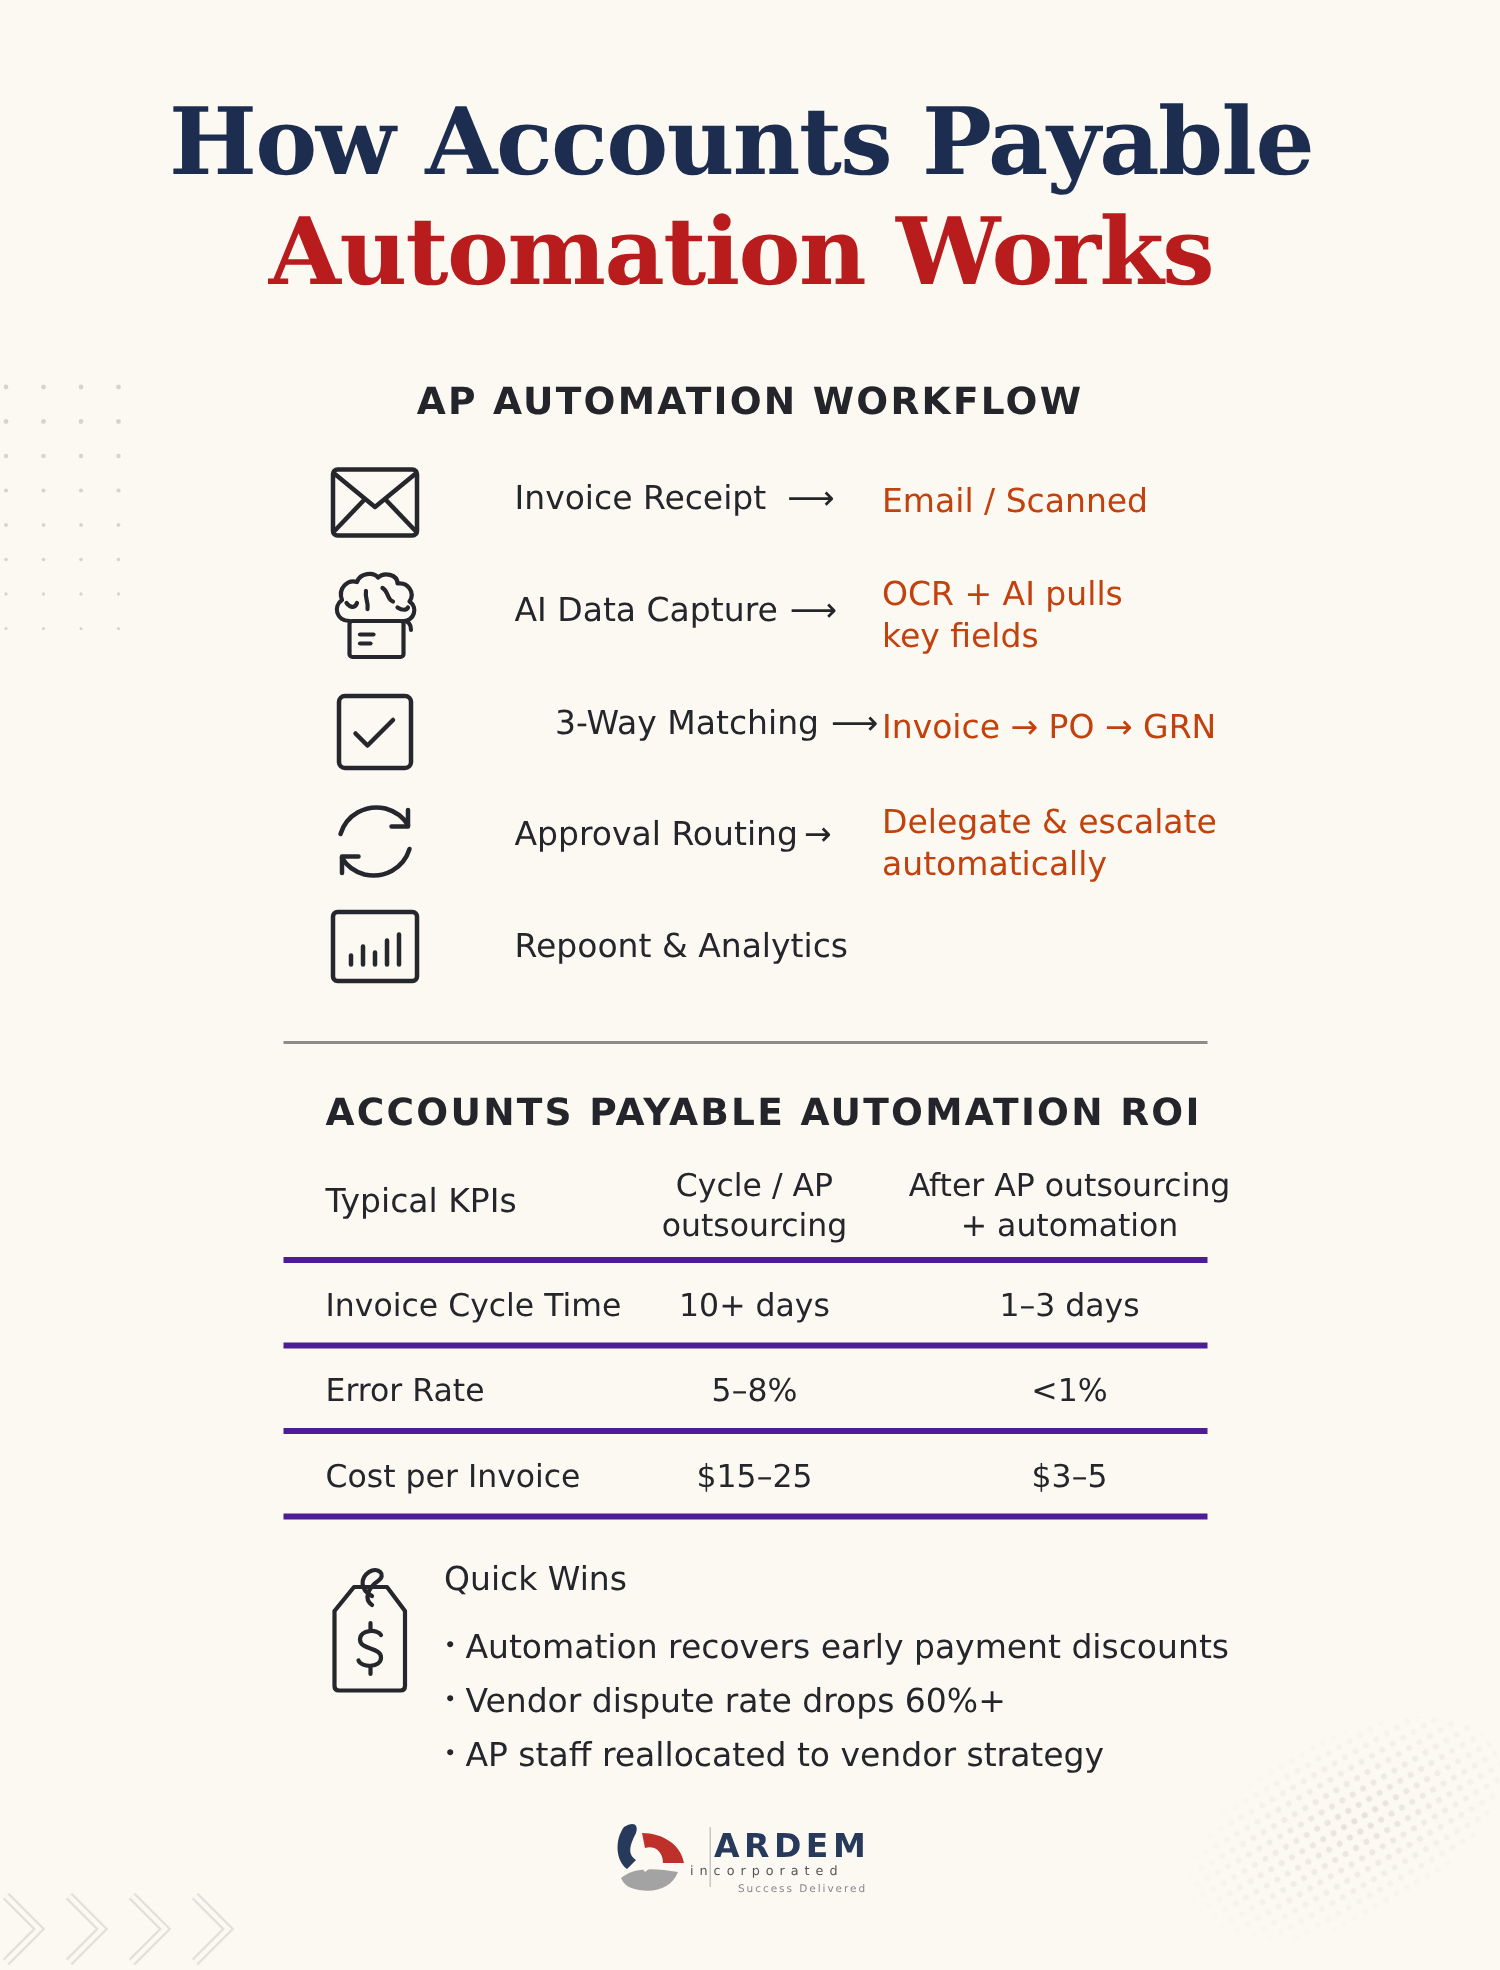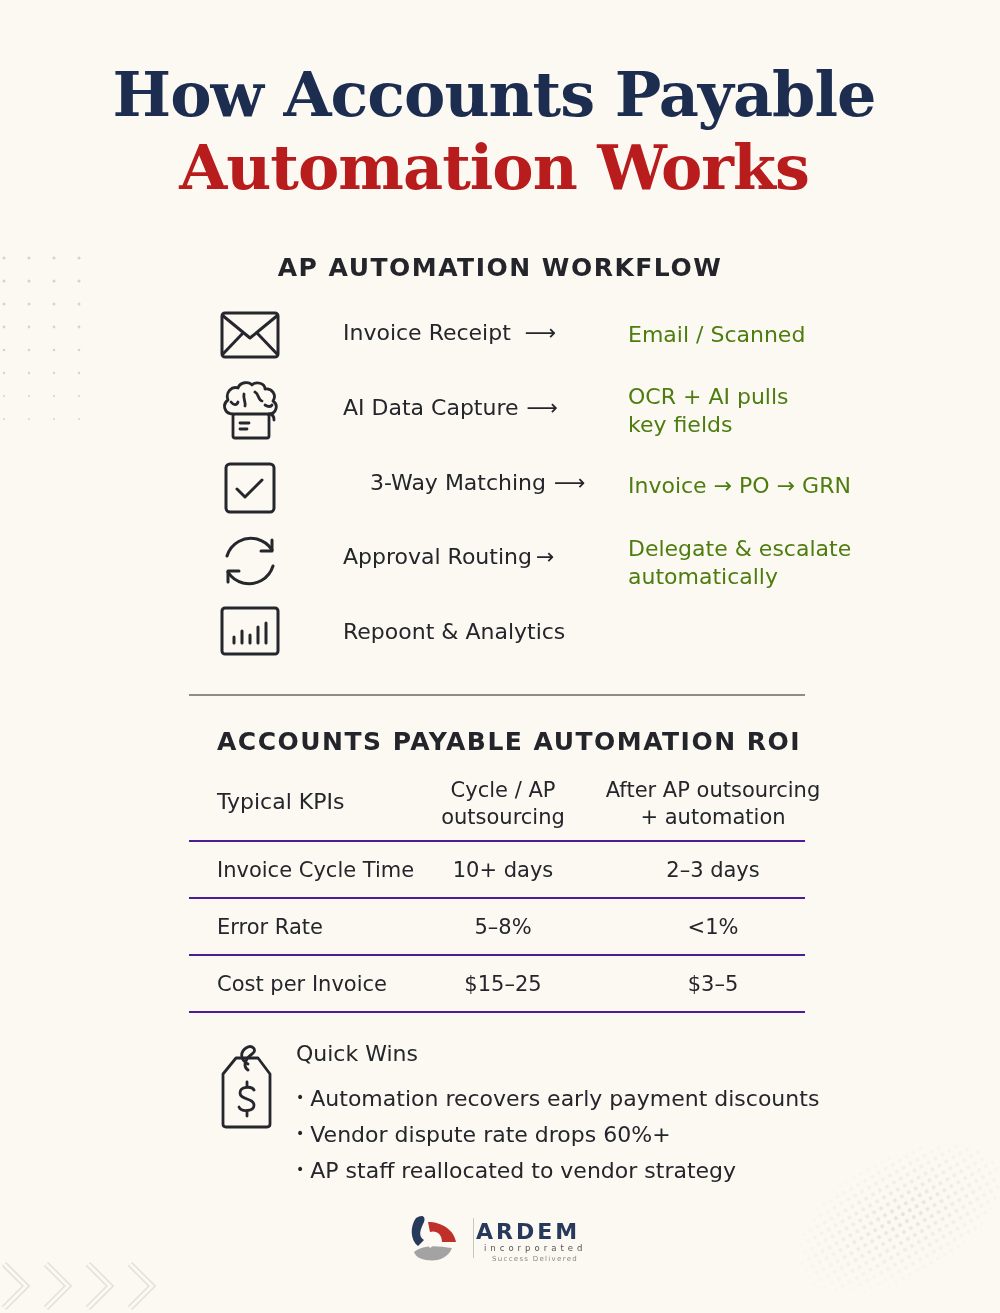--- a/index.html
+++ b/index.html
@@ -32,28 +32,28 @@
   
   .wf-icon { position: absolute; left: 219px; width: 62px; height: 62px; }
   .wf-icon svg { width: 100%; height: 100%; display: block; }
   .wf-step {
     position: absolute; left: 343px; font-size: 22px; color: #24262b;
     white-space: nowrap;
   }
   .wf-arrow { margin-left: 8px; font-size: 22px; }
   .wf-detail {
     position: absolute; left: 588px; font-size: 22px; line-height: 28px;
-    color: #4d7c0f; white-space: nowrap; margin-left: 40px;
+    color: #c2410c; white-space: nowrap;
   }
 
   .divider { position: absolute; left: 189px; width: 616px; height: 2px; background: #8d8c87; }
 
   
   .kpi-table { position: absolute; left: 189px; top: 775px; width: 616px; }
-  .kpi-row { position: relative; height: 57px; border-bottom: 2px solid #4c1d95; }
+  .kpi-row { position: relative; height: 57px; border-bottom: 4px solid #4c1d95; }
   .kpi-row.header { height: 67px; }
   .kpi-cell {
     position: absolute; font-size: 21px; color: #24262b; white-space: nowrap;
   }
   .kpi-cell.c0 { left: 28px; }
   .kpi-cell.c1 { left: 314px; width: 0; display: flex; justify-content: center; }
   .kpi-cell.c2 { left: 524px; width: 0; display: flex; justify-content: center; }
   .kpi-row .kpi-cell { top: 16px; }
   .kpi-row.header .kpi-cell.c0 { top: 14px; font-size: 22px; }
   .kpi-row.header .kpi-cell.c1,
@@ -69,21 +69,21 @@
 
   
   .logo { position: absolute; left: 408px; top: 1210px; width: 190px; height: 56px; }
   .logo-mark { position: absolute; left: 0; top: 2px; width: 52px; height: 52px; }
   .logo-sep { position: absolute; left: 65px; top: 8px; width: 1px; height: 40px; background: #c9c6bf; }
   .logo-name {
     position: absolute; left: 68px; top: 9px; font-size: 22px; font-weight: bold;
     color: #273a5b; letter-spacing: 3px; font-family: "DejaVu Sans", sans-serif;
   }
   .logo-sub {
-    position: absolute; left: 76px; top: 33px; font-size: 8.5px; letter-spacing: 4px; color: #555;
+    position: absolute; left: 52px; top: 33px; font-size: 8.5px; letter-spacing: 4px; color: #555;
   }
   .logo-tag {
     position: absolute; left: 84px; top: 45px; font-size: 7px; letter-spacing: 1.3px; color: #888;
   }
 
   
   .dot-grid { position: absolute; left: 0; top: 255px; width: 90px; height: 170px; }
   .chevrons { position: absolute; left: 0; top: 1260px; width: 170px; height: 52px; }
   .halftone { position: absolute; left: 770px; top: 1120px; width: 230px; height: 190px; }
 </style>
@@ -261,21 +261,21 @@
         <span>+ automation</span>
       </div>
     </div>
   </div>
   <div class="kpi-row">
     <div class="kpi-cell c0">Invoice Cycle Time</div>
     <div class="kpi-cell c1">
         <span>10+ days</span>
       </div>
     <div class="kpi-cell c2">
-        <span>2–3 days</span>
+        <span>1–3 days</span>
       </div>
   </div>
   <div class="kpi-row">
     <div class="kpi-cell c0">Error Rate</div>
     <div class="kpi-cell c1">
         <span>5–8%</span>
       </div>
     <div class="kpi-cell c2">
         <span>&lt;1%</span>
       </div>

